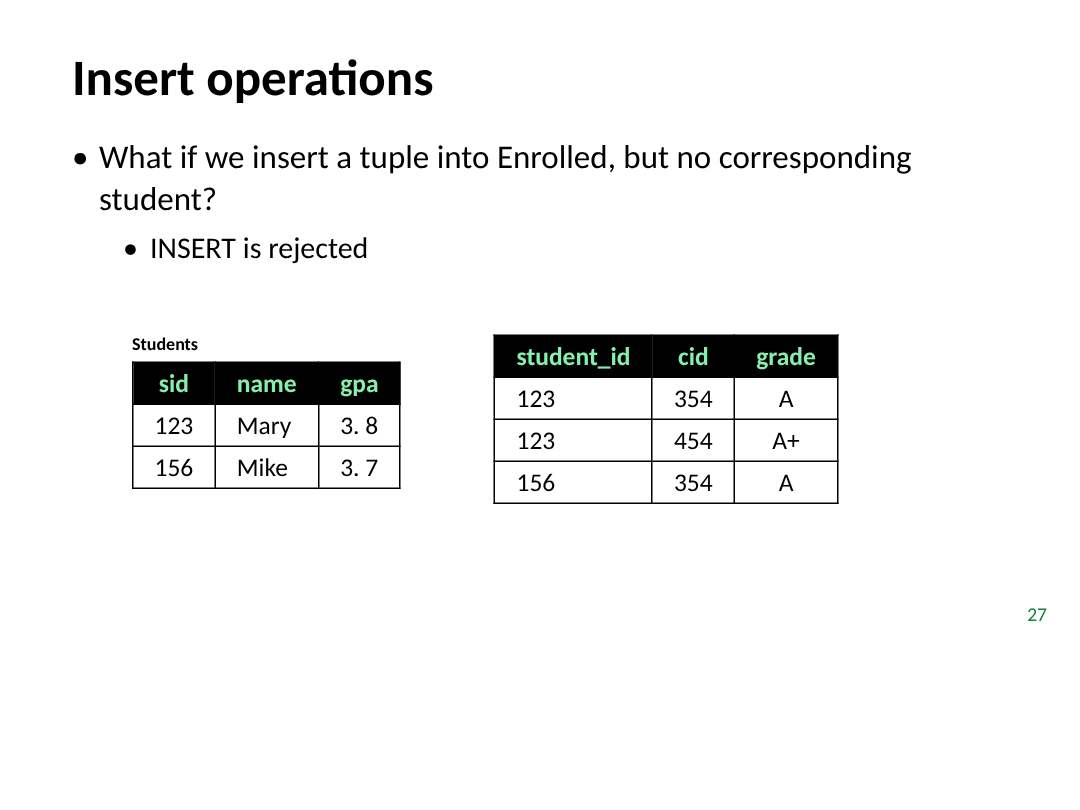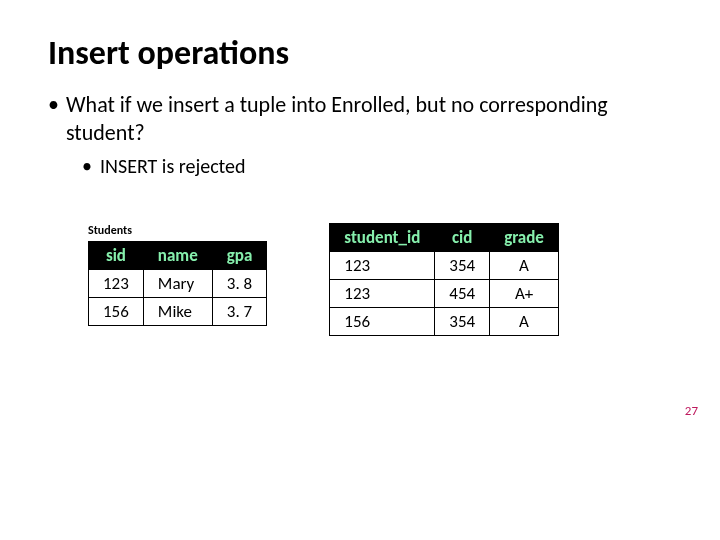--- a/index.html
+++ b/index.html
@@ -25,21 +25,21 @@
 
   .students td:nth-child(1), .students th:nth-child(1) { text-align: center; }
   .students td:nth-child(2), .students th:nth-child(2) { text-align: left; }
   .students td:nth-child(3), .students th:nth-child(3) { text-align: left; }
 
   .enrolled td:nth-child(1) { text-align: left; }
   .enrolled th:nth-child(1) { text-align: center; }
   .enrolled td:nth-child(2), .enrolled th:nth-child(2) { text-align: center; }
   .enrolled td:nth-child(3), .enrolled th:nth-child(3) { text-align: center; }
 
-  .page-num { position: absolute; bottom: 14px; right: 22px; font-size: 13px; color: #be185d; }
+  .page-num { position: absolute; bottom: 14px; right: 22px; font-size: 13px; color: #15803d; }
 </style>
 </head>
 <body>
 
 <div class="slide">
   <h1 class="title">Insert operations</h1>
 
   <div class="bullets">
     <div class="bullet-l1">
       <span class="dot"></span>

